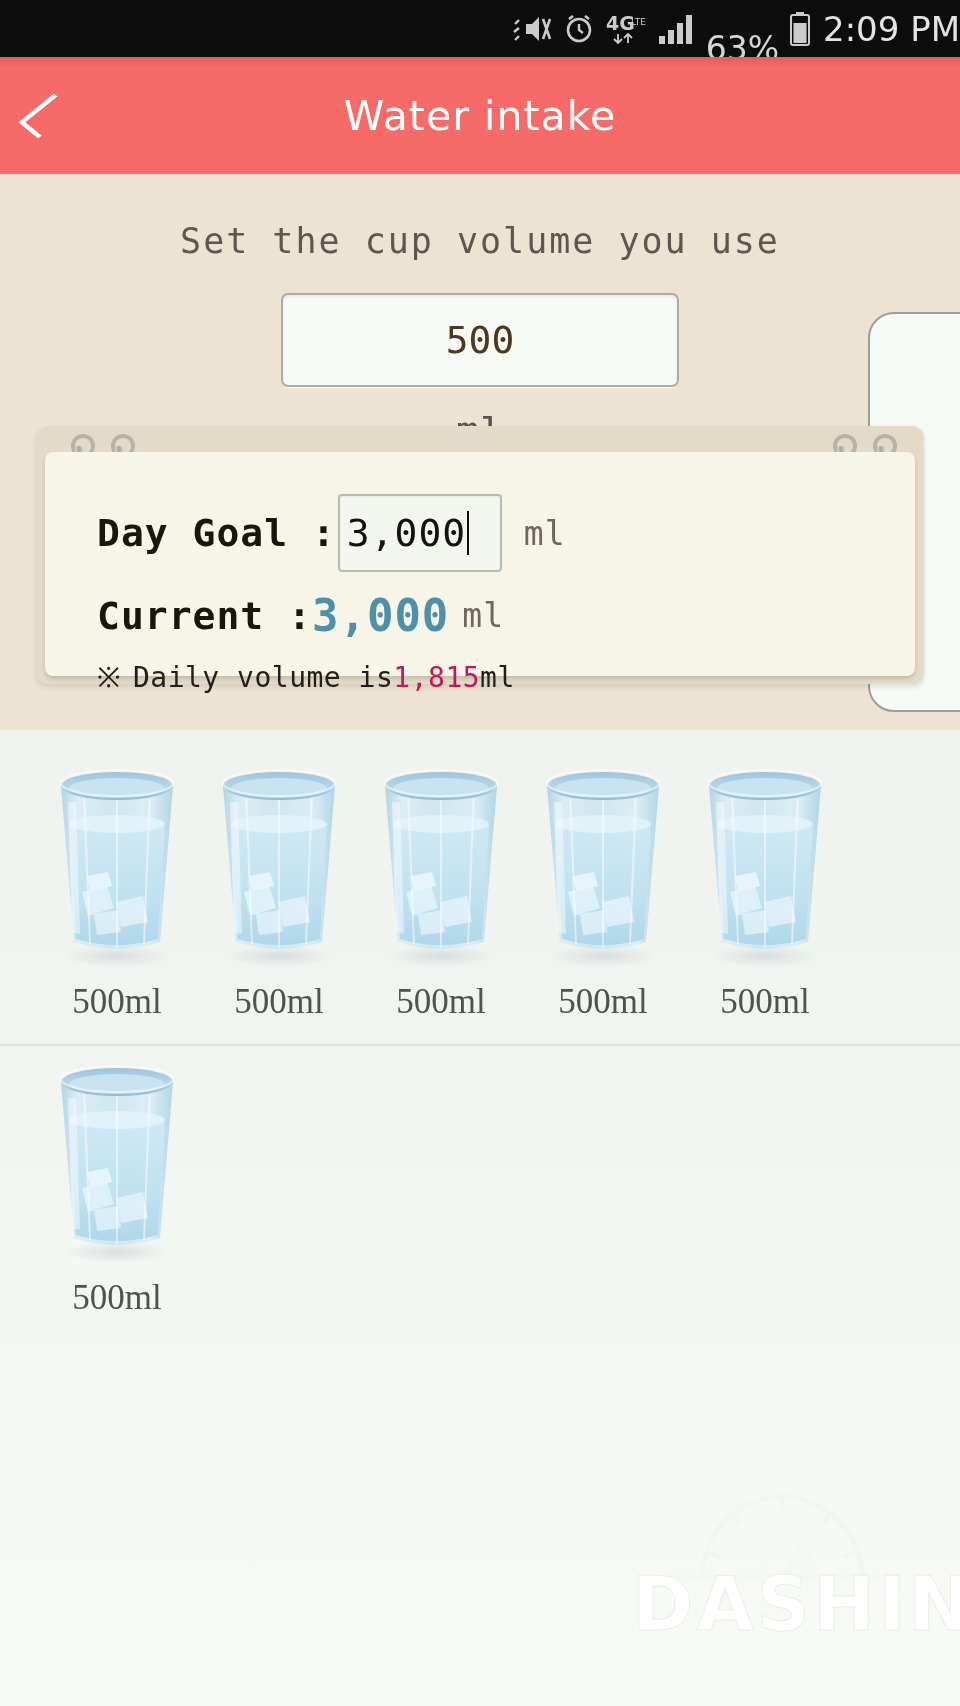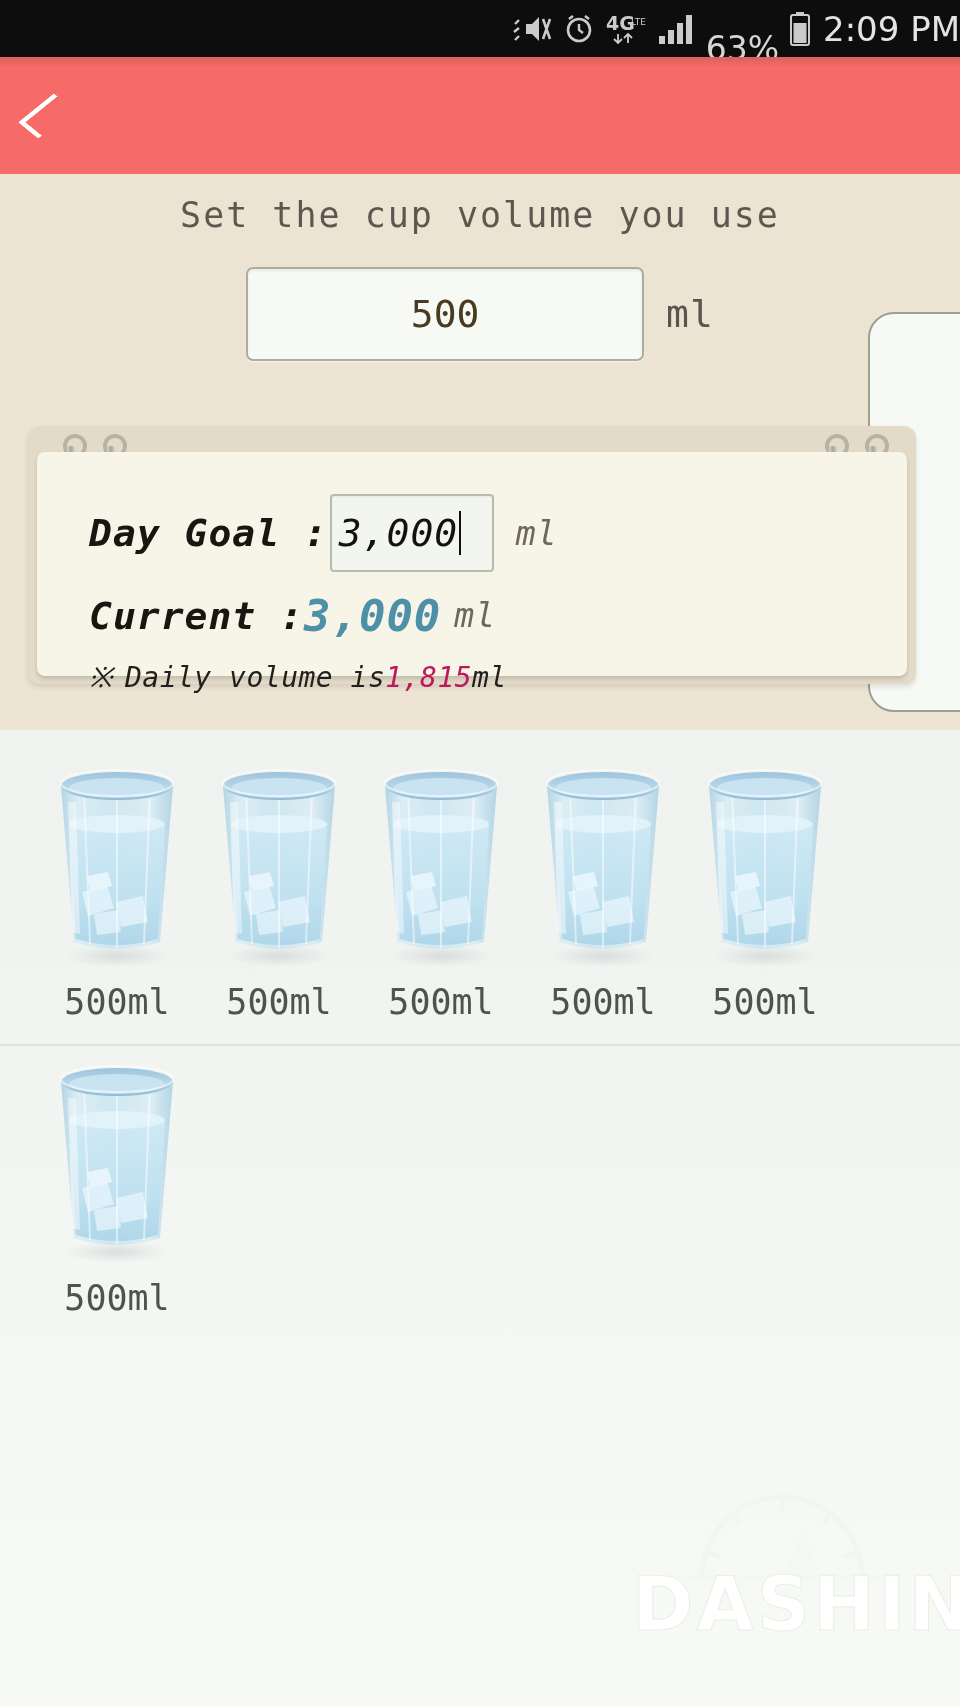--- a/index.html
+++ b/index.html
@@ -62,26 +62,26 @@
 
   
   .top-panel {
     background:#ece3d2;
     height:556px;
     position:relative;
     overflow:hidden;
   }
   .set-label {
     text-align:center;
-    padding-top:21px;
+    padding-top:47px;
     font-size:35px; color:#5e5750; letter-spacing:2px;
   }
   .cup-row {
     display:flex; align-items:center; justify-content:center;
-    margin-top:32px; gap:22px;
+    margin-top:32px; gap:22px;flex-direction:column;
   }
   .cup-input {
     width:398px; height:94px;
     background:#f7faf4;
     border:2px solid #a9aca0;
     border-radius:7px;
     box-shadow:inset 0 2px 3px rgba(0,0,0,0.06), 0 1px 1px rgba(255,255,255,0.7);
     display:flex; align-items:center; justify-content:center;
     font-size:38px; color:#4a3a22;
     cursor:text;
@@ -96,22 +96,22 @@
     right:-48px; top:138px;
     width:140px; height:400px;
     background:#f7faf4;
     border:2px solid #9aa094;
     border-radius:26px;
   }
 
   
   .notepad-wrap {
     position:absolute;
-    left:28px; top:252px;
-    width:888px; height:258px;font-style:italic;
+    left:36px; top:252px;
+    width:888px; height:258px;
   }
   .notepad-back {
     position:absolute; inset:0;
     background:#e3dbc8;
     border-radius:12px 12px 10px 10px;
     box-shadow:0 3px 5px rgba(0,0,0,0.10);
   }
   .notepad-page {
     position:absolute;
     left:9px; right:9px; top:26px; bottom:8px;
@@ -171,20 +171,21 @@
   
   .glass-area {
     position:relative;
     background:linear-gradient(to bottom,#eff2ee 0%,#f1f4f0 30%,#f6f8f4 70%,#f7faf5 100%);
     height:1033px;
   }
   .glass-row {
     display:flex;
     padding-left:36px;
     position:relative;
+    font-family:Liberation Serif, serif;
   }
   .glass-row.r1 { padding-top:36px; }
   .glass-row.r2 { padding-top:40px; }
   .row-divider {
     position:absolute; left:0; right:0; top:314px; height:2px;
     background:rgba(190,196,190,0.35);
   }
   .glass-cell {
     width:162px; margin-right:0;
     display:flex; flex-direction:column; align-items:center;
@@ -262,20 +263,21 @@
       <rect x="4.5" y="12" width="13" height="20" fill="#c9ccc9"></rect>
     </svg>
   </span>
   <span class="sb-clock">2:09 PM</span>
 </div>
 
 <div class="header">
   <div class="back-btn">
     <div class="back-chevron"></div>
   </div>
+  <div class="header-title">Water intake</div>
 </div>
 
 <div class="top-panel">
 
   <div class="peek-card"></div>
 
   <div class="set-label">Set the cup volume you use</div>
 
   <div class="cup-row">
     <div class="cup-input" title="500">500</div>

